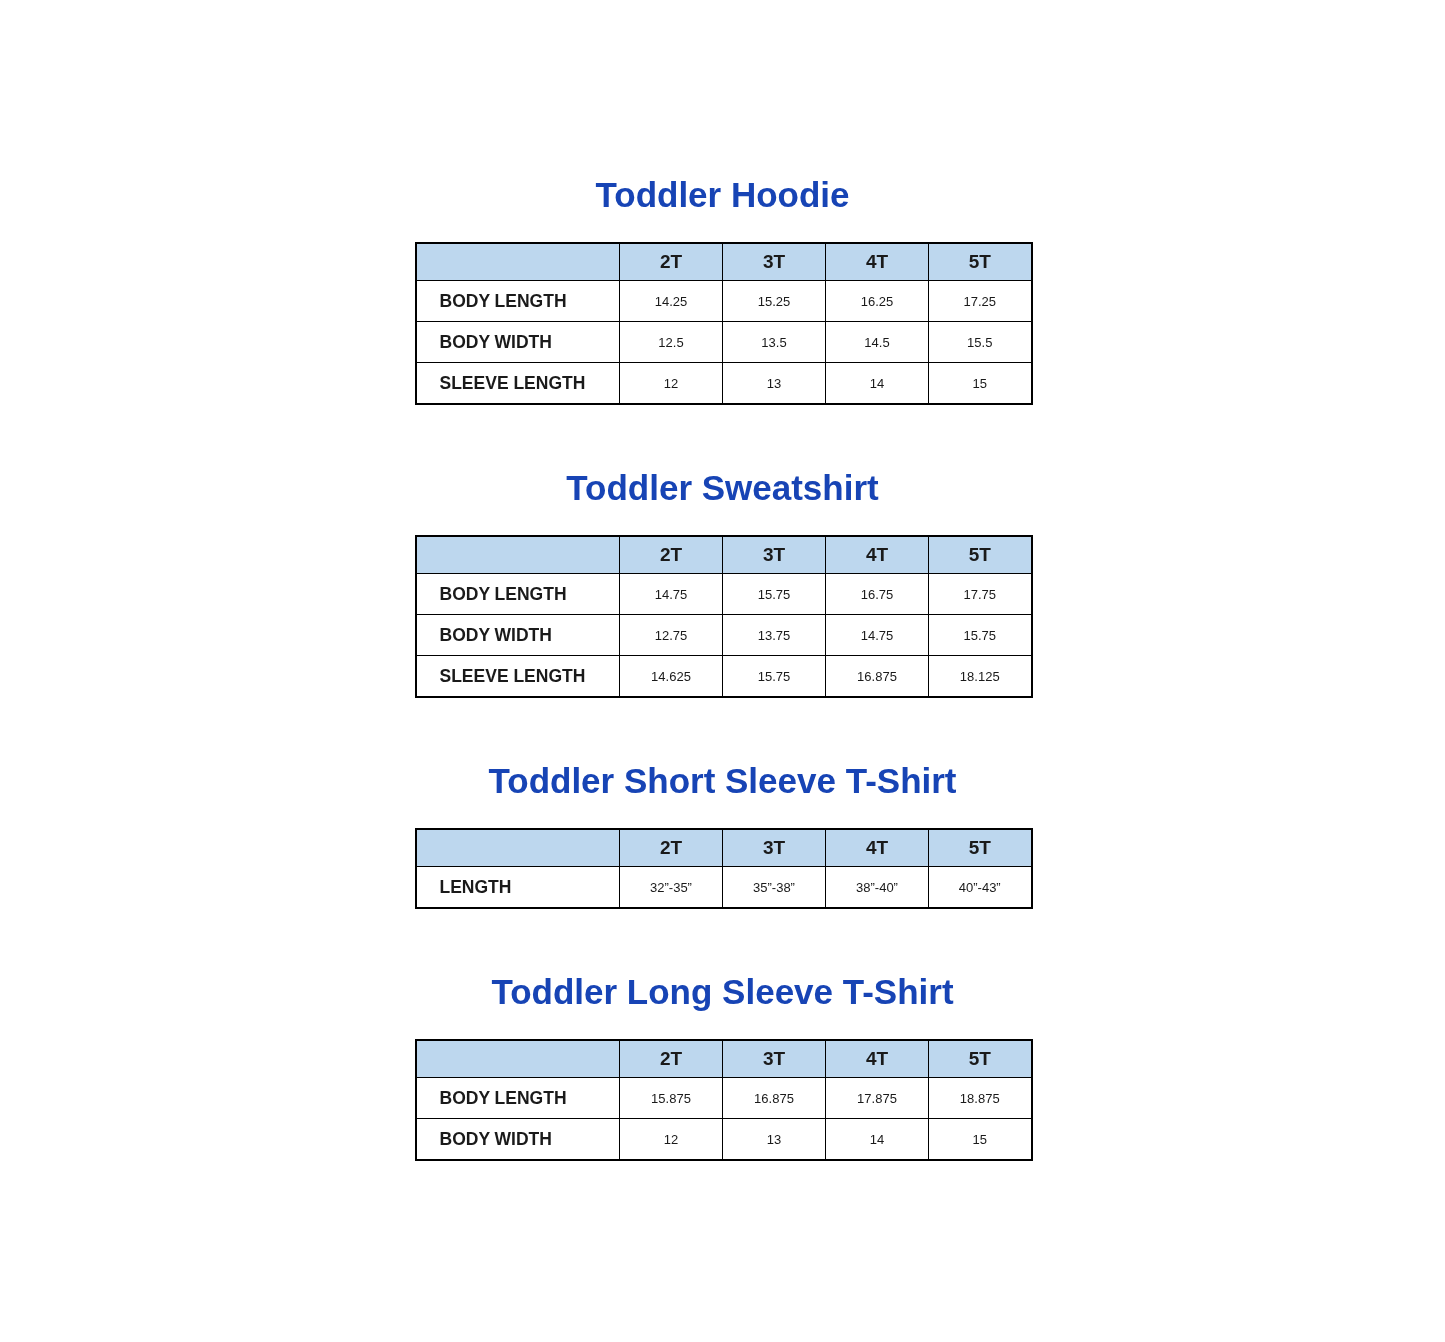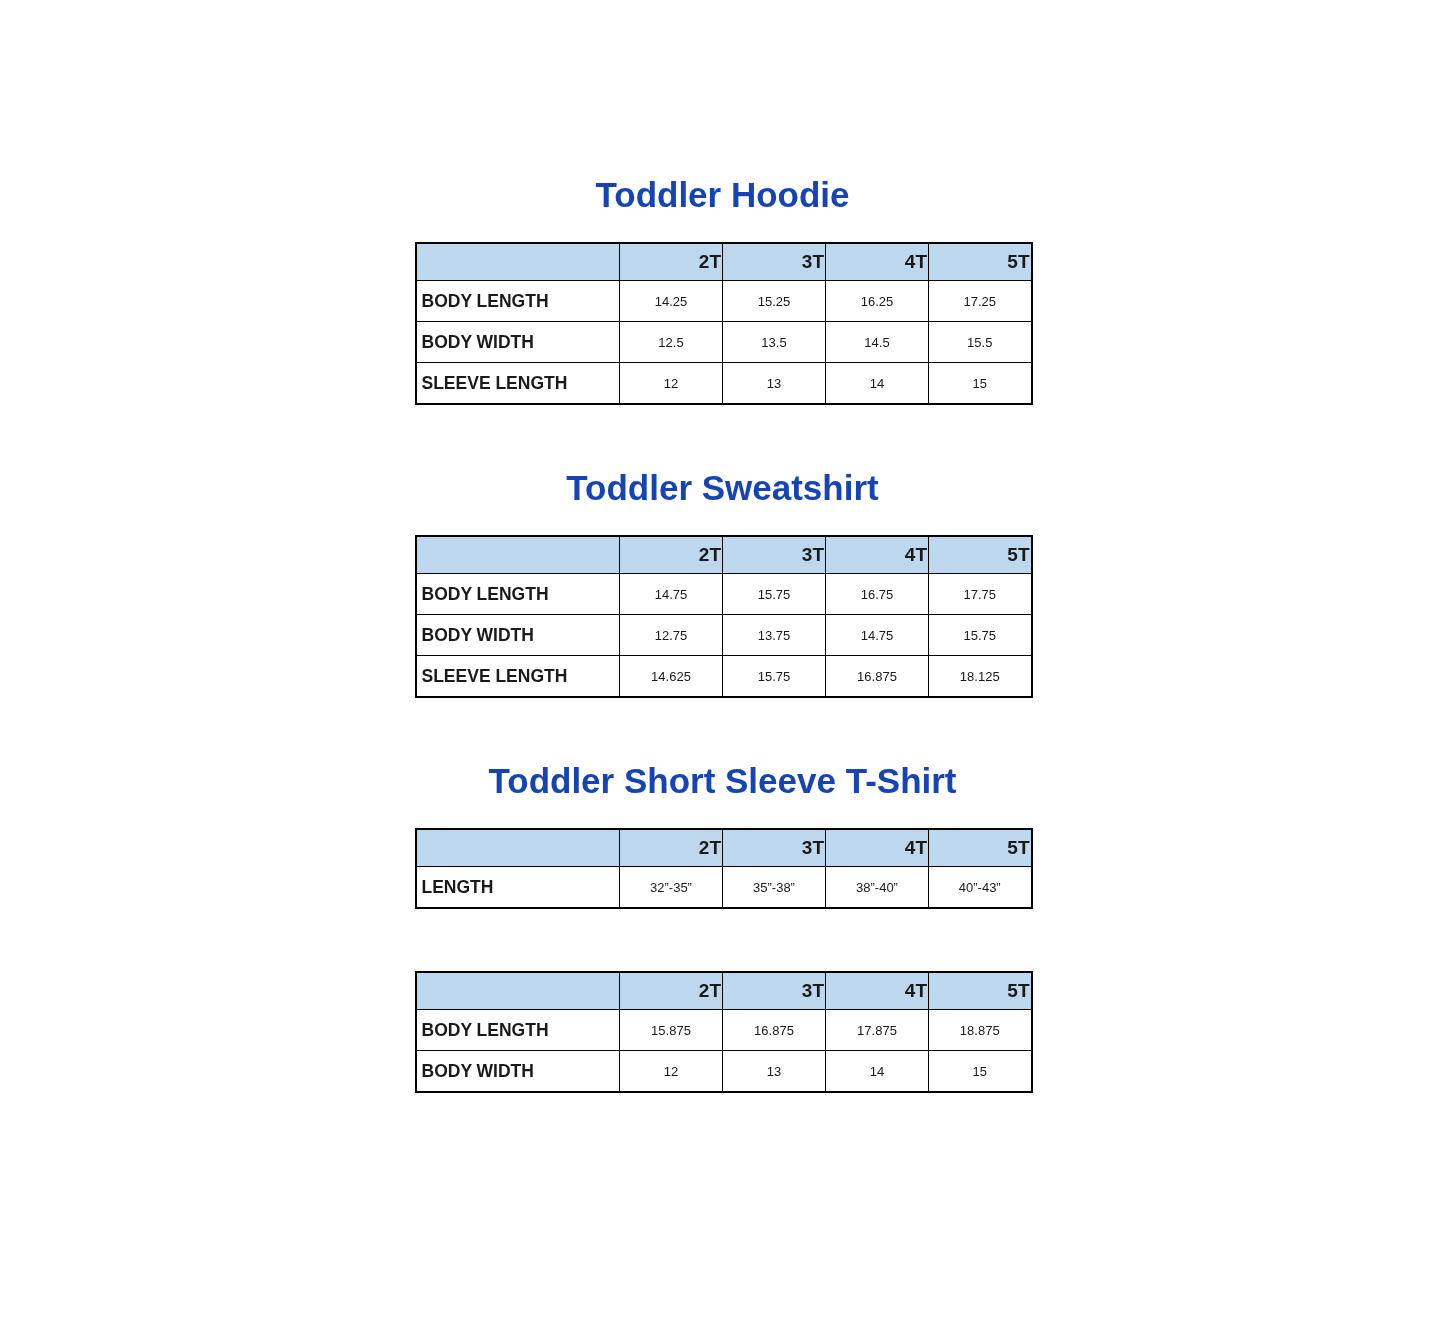--- a/index.html
+++ b/index.html
@@ -41,28 +41,28 @@
   table.size-table td {
     border: 1.6px solid var(--border-color, #000000);
     overflow: hidden;
     white-space: nowrap;
   }
   table.size-table thead th {
     background: var(--header-fill, #BDD7EE);
     height: 34px;
     font-size: 19px;
     font-weight: bold;
-    text-align: right;
+    text-align: center;
     vertical-align: middle;
   }
   table.size-table td.row-label {
     font-size: 17.5px;
     font-weight: bold;
     text-align: left;
-    padding-left: 5px;
+    padding-left: 23px;
     height: 38px;
     vertical-align: middle;
   }
   table.size-table td.value-cell {
     font-size: 13px;
     text-align: center;
     height: 38px;
     vertical-align: middle;
   }
 </style>
@@ -186,20 +186,21 @@
               <td class="value-cell">32”-35”</td>
               <td class="value-cell">35”-38”</td>
               <td class="value-cell">38”-40”</td>
               <td class="value-cell">40”-43”</td>
             </tr>
           </tbody>
     </table>
   </div>
 
   <div class="section">
+    <h2 class="chart-title">Toddler Long Sleeve T-Shirt</h2>
     <table class="size-table">
       <colgroup>
         <col style="width:204px">
         <col style="width:103px">
         <col style="width:103px">
         <col style="width:103px">
         <col style="width:103px">
       </colgroup>
       <thead>
         <tr>

